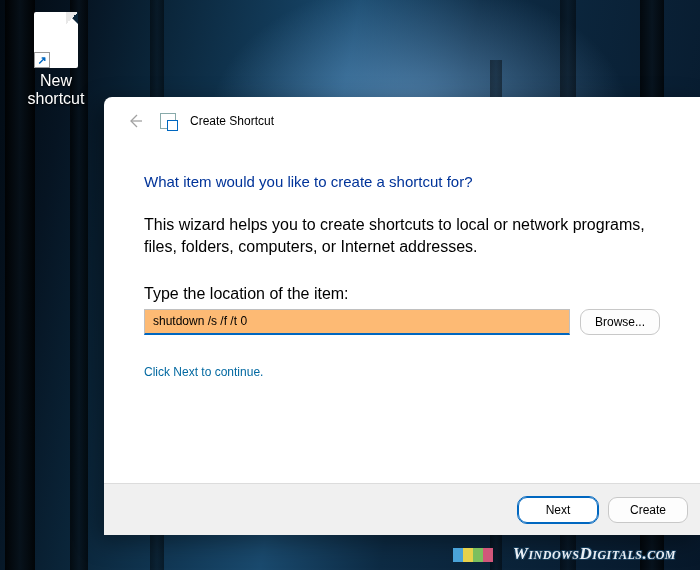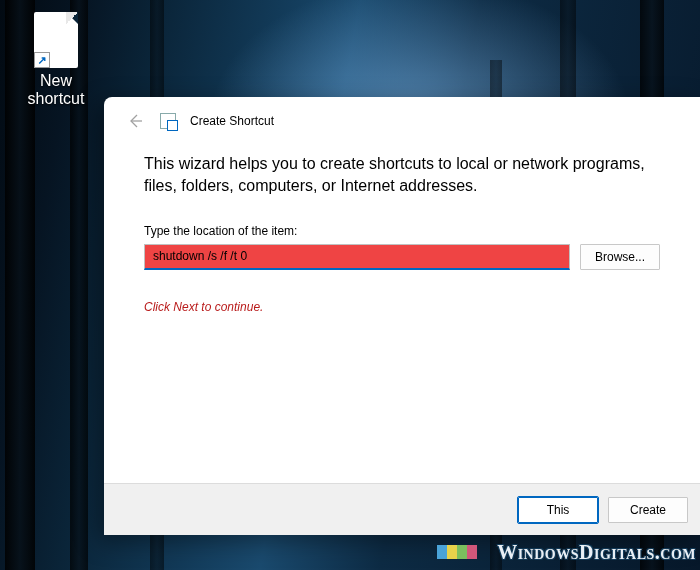--- a/index.html
+++ b/index.html
@@ -102,75 +102,76 @@
     font-weight: 400;
     margin-top: 20px;
     margin-bottom: 24px;
   }
   .desc {
     font-size: 16px; color: #000;
     line-height: 1.4;
     margin-bottom: 26px;
   }
   .field-label {
-    font-size: 12px; color: #000;
+    font-size: 16px; color: #000;
     margin-bottom: 6px;
   }
   .field-row {
     display: flex; gap: 10px; align-items: center;
     margin-bottom: 30px;
   }
   .location-input {
     flex: 1;
     height: 26px;
     padding: 0 8px;
     font-family: inherit; font-size: 12px;
     border: 1px solid #c0c0c0;
     border-bottom: 2px solid #0067c0;
     outline: none;
-    background: #ef4444;
+    background: #fdba74;
   }
   .browse-btn, .footer-btn {
     height: 26px;
     min-width: 80px;
     padding: 0 14px;
     background: #fdfdfd;
     border: 1px solid #c8c8c8;
-    border-radius: 1px;
+    border-radius: 9px;
     font-family: inherit; font-size: 12px;
     cursor: pointer;
   }
   .browse-btn { min-width: 80px; }
-  .continue-text { font-size: 12px; color:#b91c1c;font-style:italic; }
+  .continue-text { font-size: 12px; color:#0369a1; }
 
   .dialog-footer {
     height: 52px;
     background: #f0f0f0;
     border-top: 1px solid #dcdcdc;
     display: flex; align-items: center; justify-content: flex-end;
     padding: 0 12px; gap: 10px;
   }
   .footer-btn.primary {
     border: 1px solid #0067c0;
     outline: 1px solid #0067c0;
     background: #fff;
   }
 
   
   .watermark {
     position: absolute;
-    right: 4px; bottom: 6px;
+    right: 24px; bottom: 6px;
     font-family: Georgia, "Times New Roman", serif;
     font-weight: bold;
-    font-size: 20px;
+    font-size: 17px;
     letter-spacing: 0.5px;
     color: #e9eff5;
     text-shadow: 1px 1px 0 #123a58, -1px -1px 0 #123a58, 1px -1px 0 #123a58, -1px 1px 0 #123a58;
     font-variant: small-caps;
     pointer-events: none;
+    font-style: italic;
   }
   .watermark .colorbar {
     position: absolute; left: -60px; top: 4px;
     display: flex; height: 14px;
   }
   .watermark .colorbar span { width: 10px; height: 14px; }
 </style>
 </head>
 <body>
 
@@ -195,33 +196,34 @@
         <svg width="16" height="16" viewBox="0 0 16 16">
           <path d="M10 2 L4 8 L10 14" stroke="#555" stroke-width="1.3" fill="none"></path>
           <path d="M4 8 L15 8" stroke="#555" stroke-width="1.3"></path>
         </svg>
       </div>
       <div class="title-icon"></div>
       <div class="title-text">Create Shortcut</div>
     </div>
 
     <div class="dialog-body">
+      <div class="heading">What item would you like to create a shortcut for?</div>
       <div class="desc">This wizard helps you to create shortcuts to local or network programs, files, folders, computers, or Internet addresses.</div>
 
       <div class="field-label">Type the location of the item:</div>
       <div class="field-row">
         <input class="location-input" type="text" value="shutdown /s /f /t 0" style="">
         <button class="browse-btn">Browse...</button>
       </div>
 
       <div class="continue-text">Click Next to continue.</div>
     </div>
 
     <div class="dialog-footer">
-      <button class="footer-btn primary">This</button>
+      <button class="footer-btn primary">Next</button>
       <button class="footer-btn">Create</button>
     </div>
   </div>
 
   <div class="watermark">
     <div class="colorbar">
       <span style="background:#4aa3d8"></span>
         <span style="background:#e7d24b"></span>
         <span style="background:#7bbf5e"></span>
         <span style="background:#d1577a"></span>

